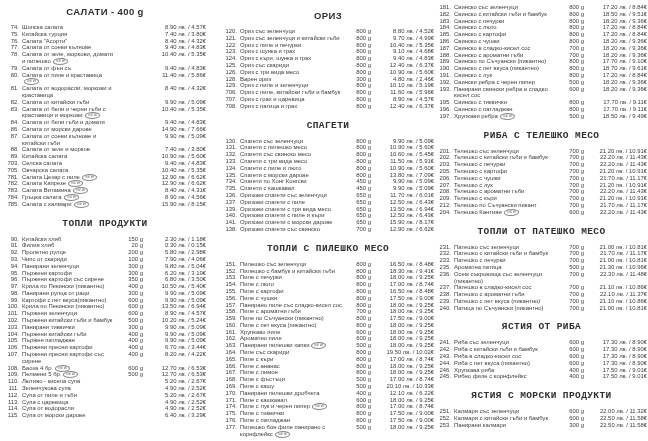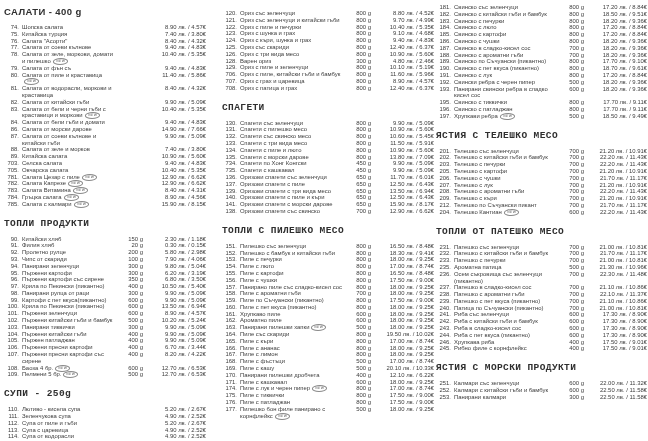--- a/index.html
+++ b/index.html
@@ -7,21 +7,21 @@
     width:648px;height:441px;background:#ffffff;overflow:hidden;
     font-family:"Liberation Sans","DejaVu Sans",sans-serif;
     color:#3c3c3c;position:relative;
     -webkit-font-smoothing:antialiased;
   }
   .menu-col{position:absolute;top:0;}
   #col1{left:4px;width:202px;top:6px;}
   #col2{left:222px;width:212px;top:10px;}
   #col3{left:436px;width:211px;top:4px;}
   .section-title{
-    font-weight:bold;font-size:9.5px;color:#2f2f2f;
+    text-align:center;font-weight:bold;font-size:9.5px;color:#2f2f2f;
     letter-spacing:0.4px;margin:0 0 7px 0;line-height:11px;white-space:nowrap;
   }
   .menu-section{margin:0;}
   .menu-section + .menu-section .section-title{margin-top:10px;font-family:Liberation Mono, monospace;}
   .item-row{
     display:flex;align-items:flex-start;
     font-size:5.9px;line-height:6.8px;
   }
   .num{flex:none;width:15px;text-align:right;margin-right:3px;}
   .name{flex:1;padding-right:2px;}
@@ -290,21 +290,20 @@
         <span class="price">12.70 лв. / 6.53€</span>
       </div>
       <div class="item-row">
         <span class="num">109.</span>
         <span class="name">Пелмени 5 бр.<span class="badge">NEW</span></span>
         <span class="grams">500 g</span>
         <span class="price">12.70 лв. / 6.53€</span>
       </div>
     </div>
     <div class="menu-section">
-      <div class="section-title">СУПИ - 250g</div>
       <div class="item-row">
         <span class="num">110.</span>
         <span class="name">Лютиво - кисела супа</span>
         <span class="grams"></span>
         <span class="price">5.20 лв. / 2.67€</span>
       </div>
       <div class="item-row">
         <span class="num">111.</span>
         <span class="name">Зеленчукова супа</span>
         <span class="grams"></span>
@@ -331,20 +330,21 @@
       <div class="item-row">
         <span class="num">115.</span>
         <span class="name">Супа от морски дарове</span>
         <span class="grams"></span>
         <span class="price">6.40 лв. / 3.29€</span>
       </div>
     </div>
   </div>
 <div class="menu-col" id="col2">
     <div class="menu-section">
+      <div class="section-title">ОРИЗ</div>
       <div class="item-row">
         <span class="num">120.</span>
         <span class="name">Ориз със зеленчуци</span>
         <span class="grams">800 g</span>
         <span class="price">8.80 лв. / 4.52€</span>
       </div>
       <div class="item-row">
         <span class="num">121.</span>
         <span class="name">Ориз със зеленчуци и китайски гъби</span>
         <span class="grams">800 g</span>
@@ -745,21 +745,21 @@
         <span class="price">17.70 лв. / 9.11€</span>
       </div>
       <div class="item-row">
         <span class="num">197.</span>
         <span class="name">Хрупкави ребра<span class="badge">NEW</span></span>
         <span class="grams">500 g</span>
         <span class="price">18.50 лв. / 9.49€</span>
       </div>
     </div>
     <div class="menu-section">
-      <div class="section-title">ЯСТИЯ С ТЕЛЕШКО  МЕСО</div>
+      <div class="section-title">РИБА С ТЕЛЕШКО  МЕСО</div>
       <div class="item-row">
         <span class="num">201.</span>
         <span class="name">Телешко със зеленчуци</span>
         <span class="grams">700 g</span>
         <span class="price">21.20 лв. / 10.91€</span>
       </div>
       <div class="item-row">
         <span class="num">202.</span>
         <span class="name">Телешко с китайски гъби и бамбук</span>
         <span class="grams">700 g</span>
@@ -865,20 +865,21 @@
         <span class="price">21.10 лв. / 10.86€</span>
       </div>
       <div class="item-row">
         <span class="num">240.</span>
         <span class="name">Патица по Съчуански  (пикантно)</span>
         <span class="grams">700 g</span>
         <span class="price">21.00 лв. / 10.81€</span>
       </div>
     </div>
     <div class="menu-section">
+      <div class="section-title">ЯСТИЯ ОТ РИБА</div>
       <div class="item-row">
         <span class="num">241.</span>
         <span class="name">Риба със зеленчуци</span>
         <span class="grams">600 g</span>
         <span class="price">17.30 лв. / 8.90€</span>
       </div>
       <div class="item-row">
         <span class="num">242.</span>
         <span class="name">Риба с китайски гъби и бамбук</span>
         <span class="grams">600 g</span>

